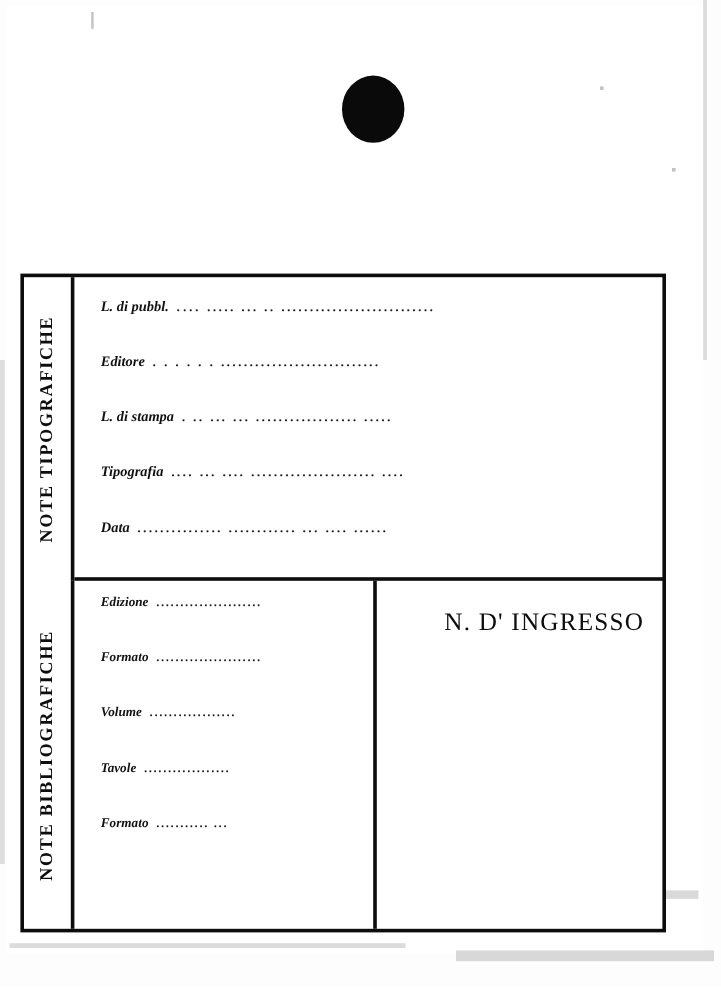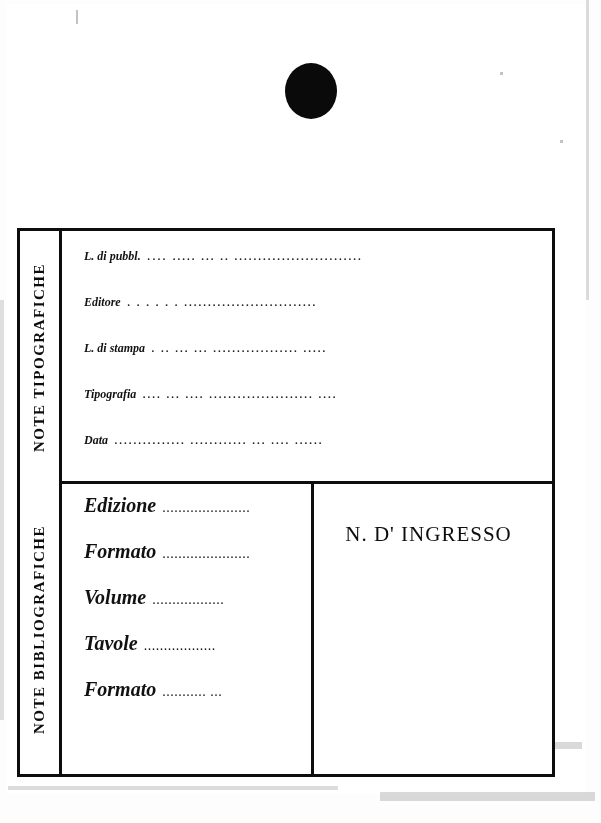--- a/index.html
+++ b/index.html
@@ -139,32 +139,32 @@
     position: absolute;
     left: 42px;
     top: 253px;
     width: 252px;
     height: 290px;
     box-sizing: border-box;
     border-right: 3px solid #0d0d0d;
     padding: 10px 8px 0 22px;
   }
   #biblio-fields .field-row { height: 46px; }
-  #biblio-fields .field-label { font-size: 20px; }
+  #biblio-fields .field-label { font-size: 11px; }
   #biblio-fields .dots { font-size: 14px; letter-spacing: 0.5px; }
 
   
   #ingresso-box {
     position: absolute;
-    left: 281px;
+    left: 306px;
     top: 253px;
     width: 255px;
     height: 290px;
     box-sizing: border-box;
-    padding-top: 38px;
+    padding-top: 22px;
     text-align: center;
   }
   #ingresso-title {
     font-family: "Liberation Serif", serif;
     font-size: 21px;
     letter-spacing: 1px;
     color: #0d0d0d;
   }
 
   

